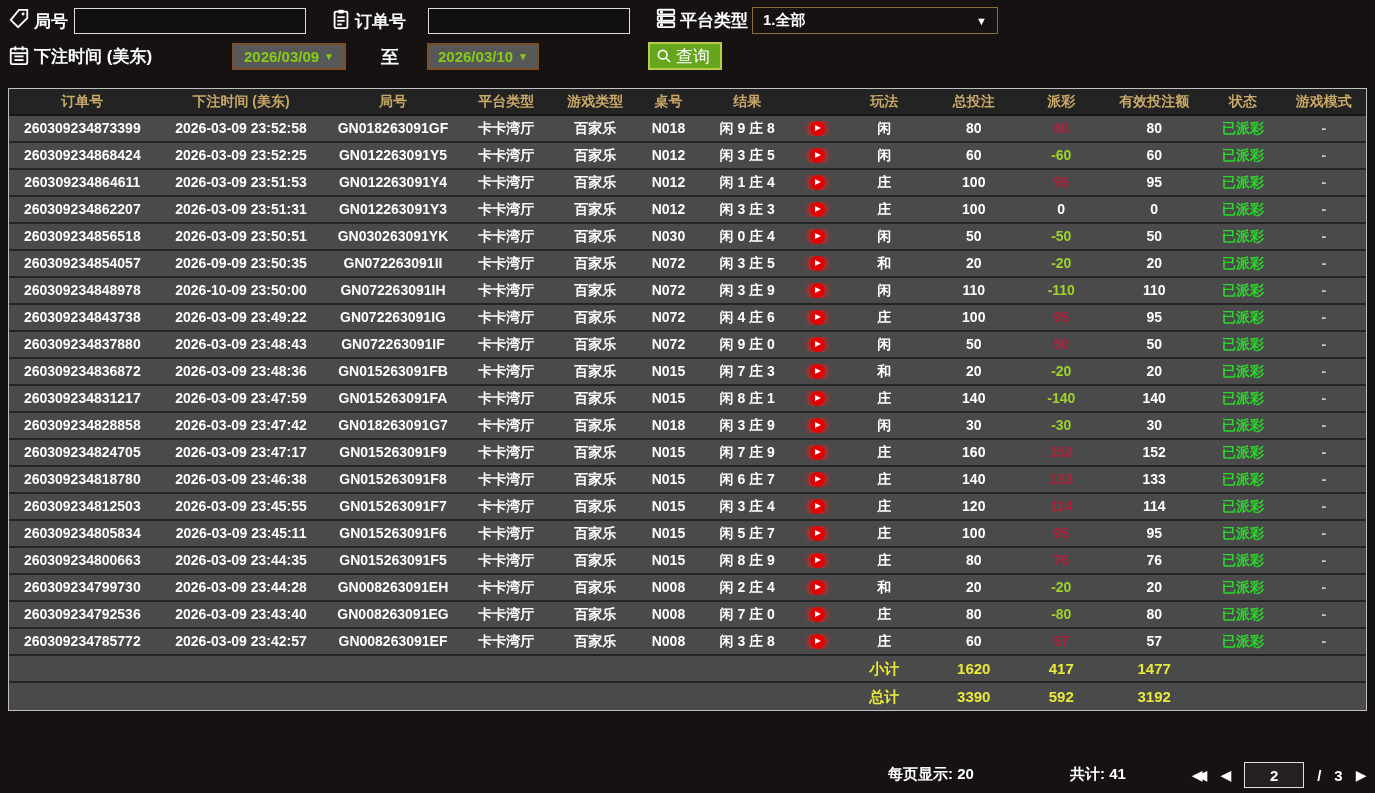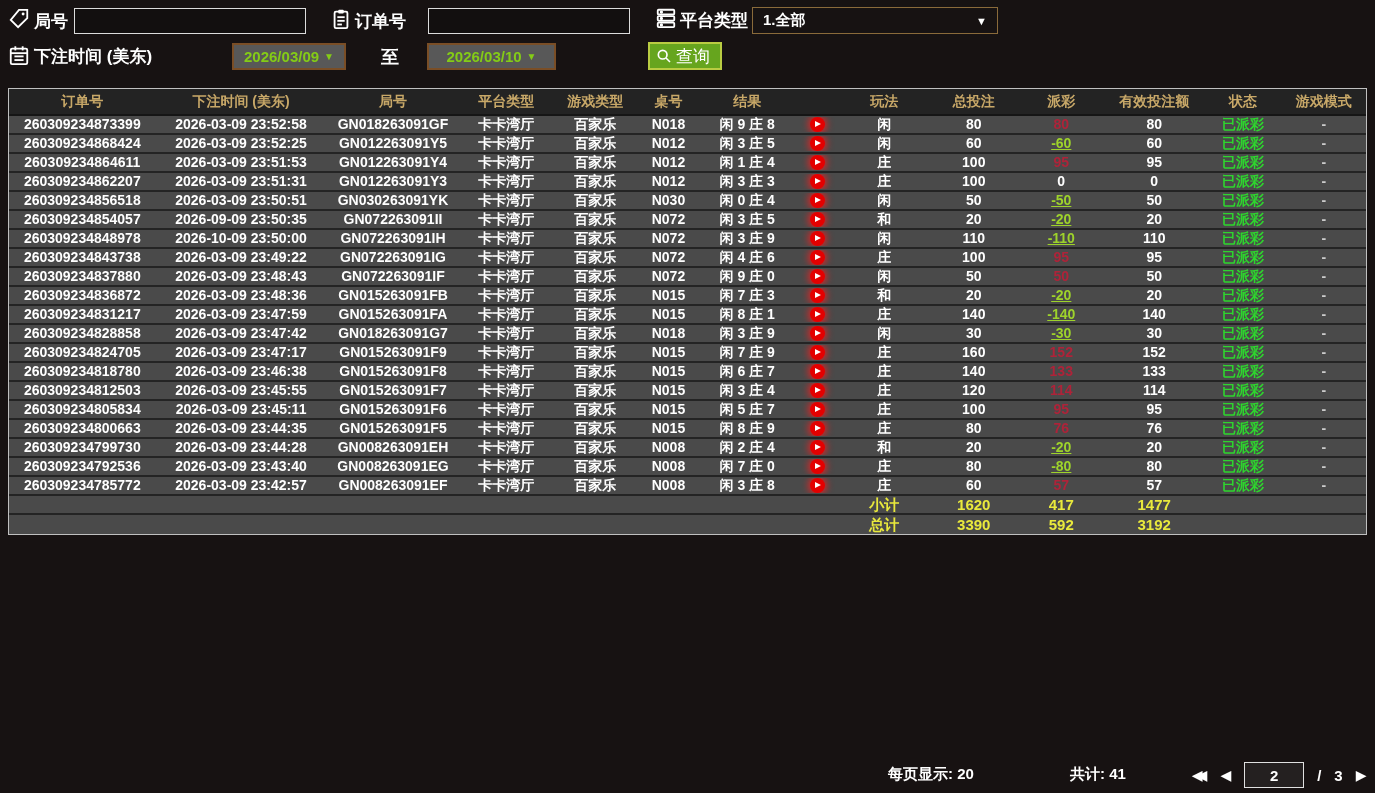--- a/index.html
+++ b/index.html
@@ -43,31 +43,31 @@
   }
   .query-btn svg{width:16px;height:16px;}
   
   .table-wrap{
     position:absolute;top:88px;left:8px;width:1359px;
     border:1px solid #c0c0c0;background:#2a2a2a;
   }
   .t-row{
     display:grid;
     grid-template-columns:10.8% 12.6% 9.8% 6.9% 6.2% 4.6% 7% 3.3% 6.6% 6.6% 6.3% 7.4% 5.7% 6.2%;
-    align-items:center;height:19px;background:var(--row-bg);
+    align-items:center;height:27px;background:var(--row-bg);
     border-bottom:2px solid #242424;
   }
   .t-row.head{background:#232323;border-bottom:2px solid #151515;height:27px;}
   .t-row.head .cell{color:var(--gold);}
   .cell{
     text-align:center;font-size:14px;color:#fff;white-space:nowrap;
     overflow:hidden;text-overflow:clip;line-height:25px;
   }
   .cell.pos{color:var(--pos);}
-  .cell.neg{color:var(--neg);text-decoration:underline;}
+  .cell.neg{color:var(--neg);}
   .cell.zero{color:#fff;}
   .cell.status{color:var(--status-green);}
   .cell.mode{color:#cccccc;}
   .t-row.summary .cell{color:var(--summary-yellow);font-size:15px;}
   .t-row.summary{border-bottom:2px solid #242424;}
   .t-row.summary:last-child{border-bottom:none;}
   .play-wrap{display:flex;justify-content:center;align-items:center;}
   .play{
     width:15px;height:15px;border-radius:50%;background:#e30000;position:relative;
     box-shadow:0 0 7px 2px rgba(255,30,30,.75);cursor:pointer;
@@ -144,21 +144,21 @@
       <line x1="7" y1="13.5" x2="17" y2="13.5"></line>
         <line x1="7" y1="17.5" x2="17" y2="17.5"></line>
     </svg>
   </span>
   <span class="f-label" style="left:34px;top:45px;">下注时间 (美东)</span>
   <div class="date-btn" style="left:232px;top:43px;width:114px;">
     <span>2026/03/09</span>
     <span class="caret"></span>
   </div>
   <span class="f-label" style="left:381px;top:45px;font-size:18px;">至</span>
-  <div class="date-btn" style="left:427px;top:43px;width:129px;">
+  <div class="date-btn" style="left:427px;top:43px;width:112px;">
     <span>2026/03/10</span>
     <span class="caret"></span>
   </div>
   <button class="query-btn">
     <svg viewBox="0 0 24 24" fill="none" stroke="#fff" stroke-width="2.5">
       <circle cx="10" cy="10" r="6.5"></circle>
         <line x1="15" y1="15" x2="21" y2="21"></line>
     </svg>
     <span>查询</span>
   </button>

